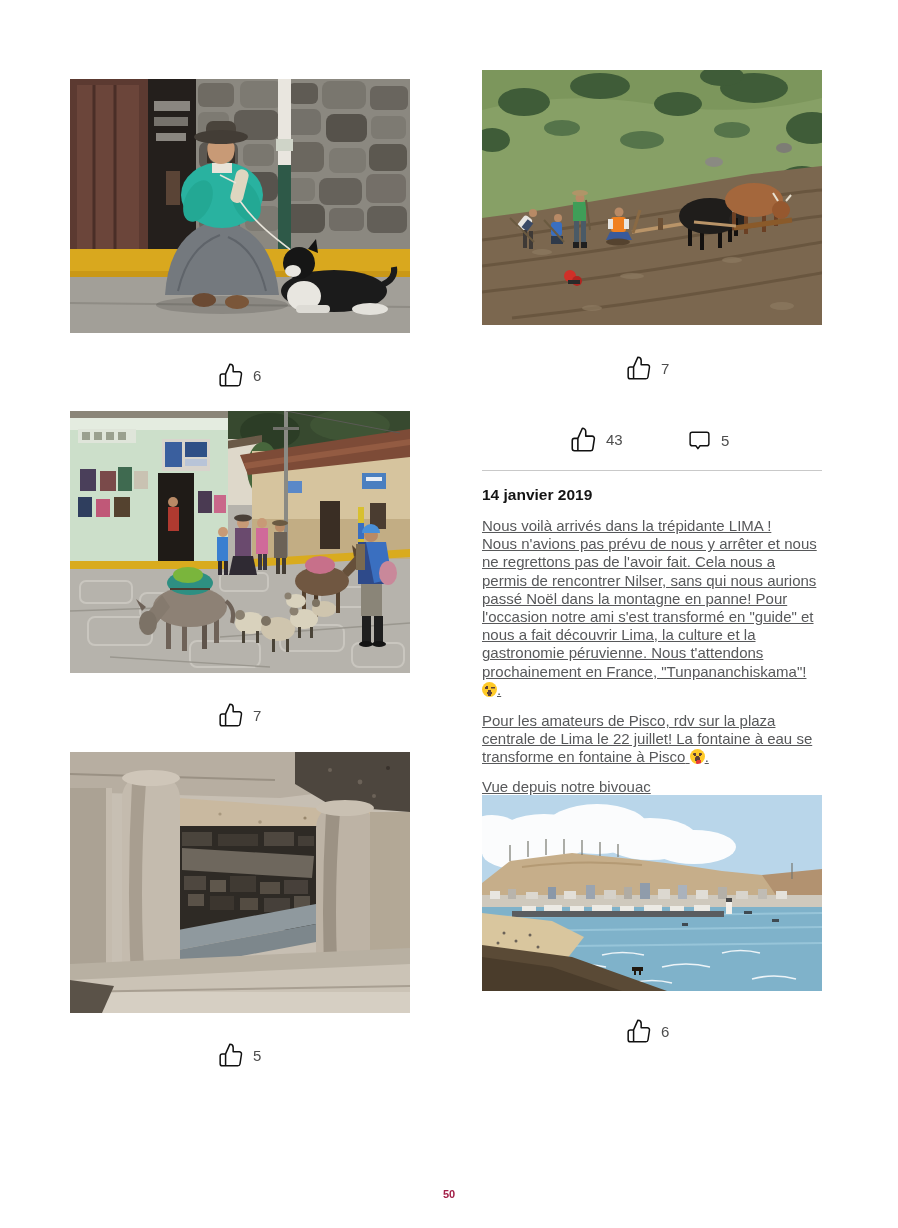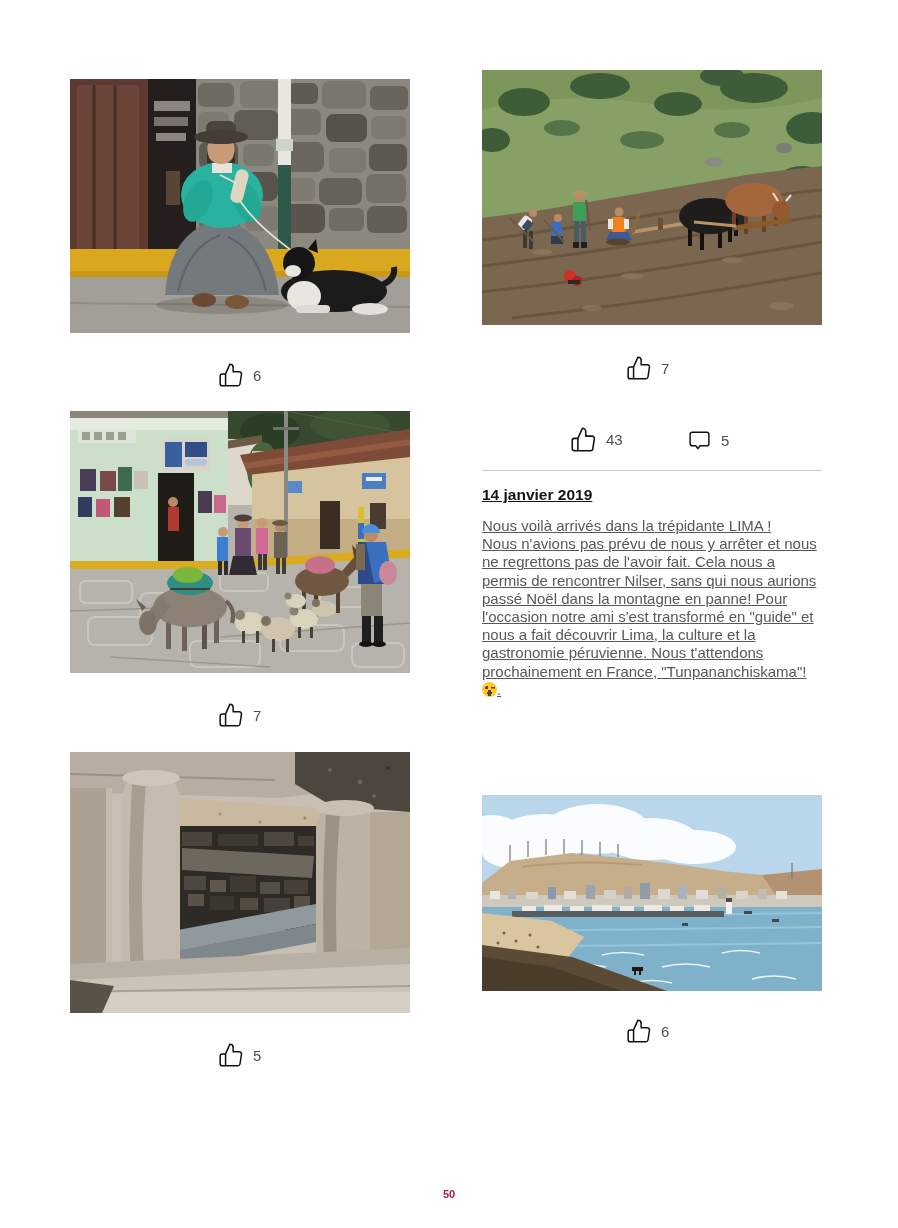--- a/index.html
+++ b/index.html
@@ -15,21 +15,21 @@
     height:30px; color:#4d4d4d; font-size:15px;
   }
   .like-row .icon { display:flex; align-items:center; }
   .count { color:#4d4d4d; }
 
   .text-col {
     position:absolute; left:482px; top:470px; width:340px;
     border-top:1px solid #c9c9c9;
   }
   .entry-date {
-    margin:15px 0 0 0; font-size:15.5px; font-weight:bold; color:#141414;text-decoration:underline;
+    margin:15px 0 0 0; font-size:15.5px; font-weight:bold; color:#141414;
   }
   .body-text {
     margin:13px 0 0 0; font-size:15px; line-height:18.2px; color:#57585a;text-decoration:underline;
   }
   .body-text .pre { white-space:pre-line; }
   .caption { margin:11px 0 0 0; }
 
   .emoji {
     display:inline-block; width:15px; height:15px; border-radius:50%;
     vertical-align:-2px; overflow:hidden; text-align:center;
@@ -487,20 +487,23 @@
         </svg>
     </span>
     <span class="count">5</span>
   </div>
 
   <div class="text-col">
     <h2 class="entry-date">14 janvier 2019</h2>
     <p class="body-text"><span class="pre">Nous voilà arrivés dans la trépidante LIMA !
 Nous n'avions pas prévu de nous y arrêter et nous ne regrettons pas de l'avoir fait. Cela nous a permis de rencontrer Nilser, sans qui nous aurions passé Noël dans la montagne en panne! Pour l'occasion notre ami s'est transformé en "guide" et nous a fait découvrir Lima, la culture et la gastronomie péruvienne. Nous t'attendons prochainement en France, "Tunpananchiskama"!</span>
       <span class="emoji emoji-wink">😉</span><span>.</span></p>
+    <p class="body-text"><span>Pour les amateurs de Pisco, rdv sur la plaza centrale de Lima le 22 juillet! La fontaine à eau se transforme en fontaine à Pisco</span>
+      <span class="emoji emoji-tongue">😜</span><span>.</span></p>
+    <p class="body-text caption">Vue depuis notre bivouac</p>
   </div>
 
   <figure class="photo" style="left:482px;top:795px;width:340px;height:196px">
     <svg viewBox="0 0 340 196" preserveAspectRatio="none">
       <rect width="340" height="196" fill="#b9d6ea"></rect>
       <rect y="100" width="340" height="96" fill="#7fb2ca"></rect>
       <g fill="#ffffff" opacity="0.95">
         <ellipse cx="62" cy="42" rx="48" ry="23"></ellipse>
           <ellipse cx="115" cy="34" rx="52" ry="25"></ellipse>
           <ellipse cx="168" cy="44" rx="48" ry="21"></ellipse>

